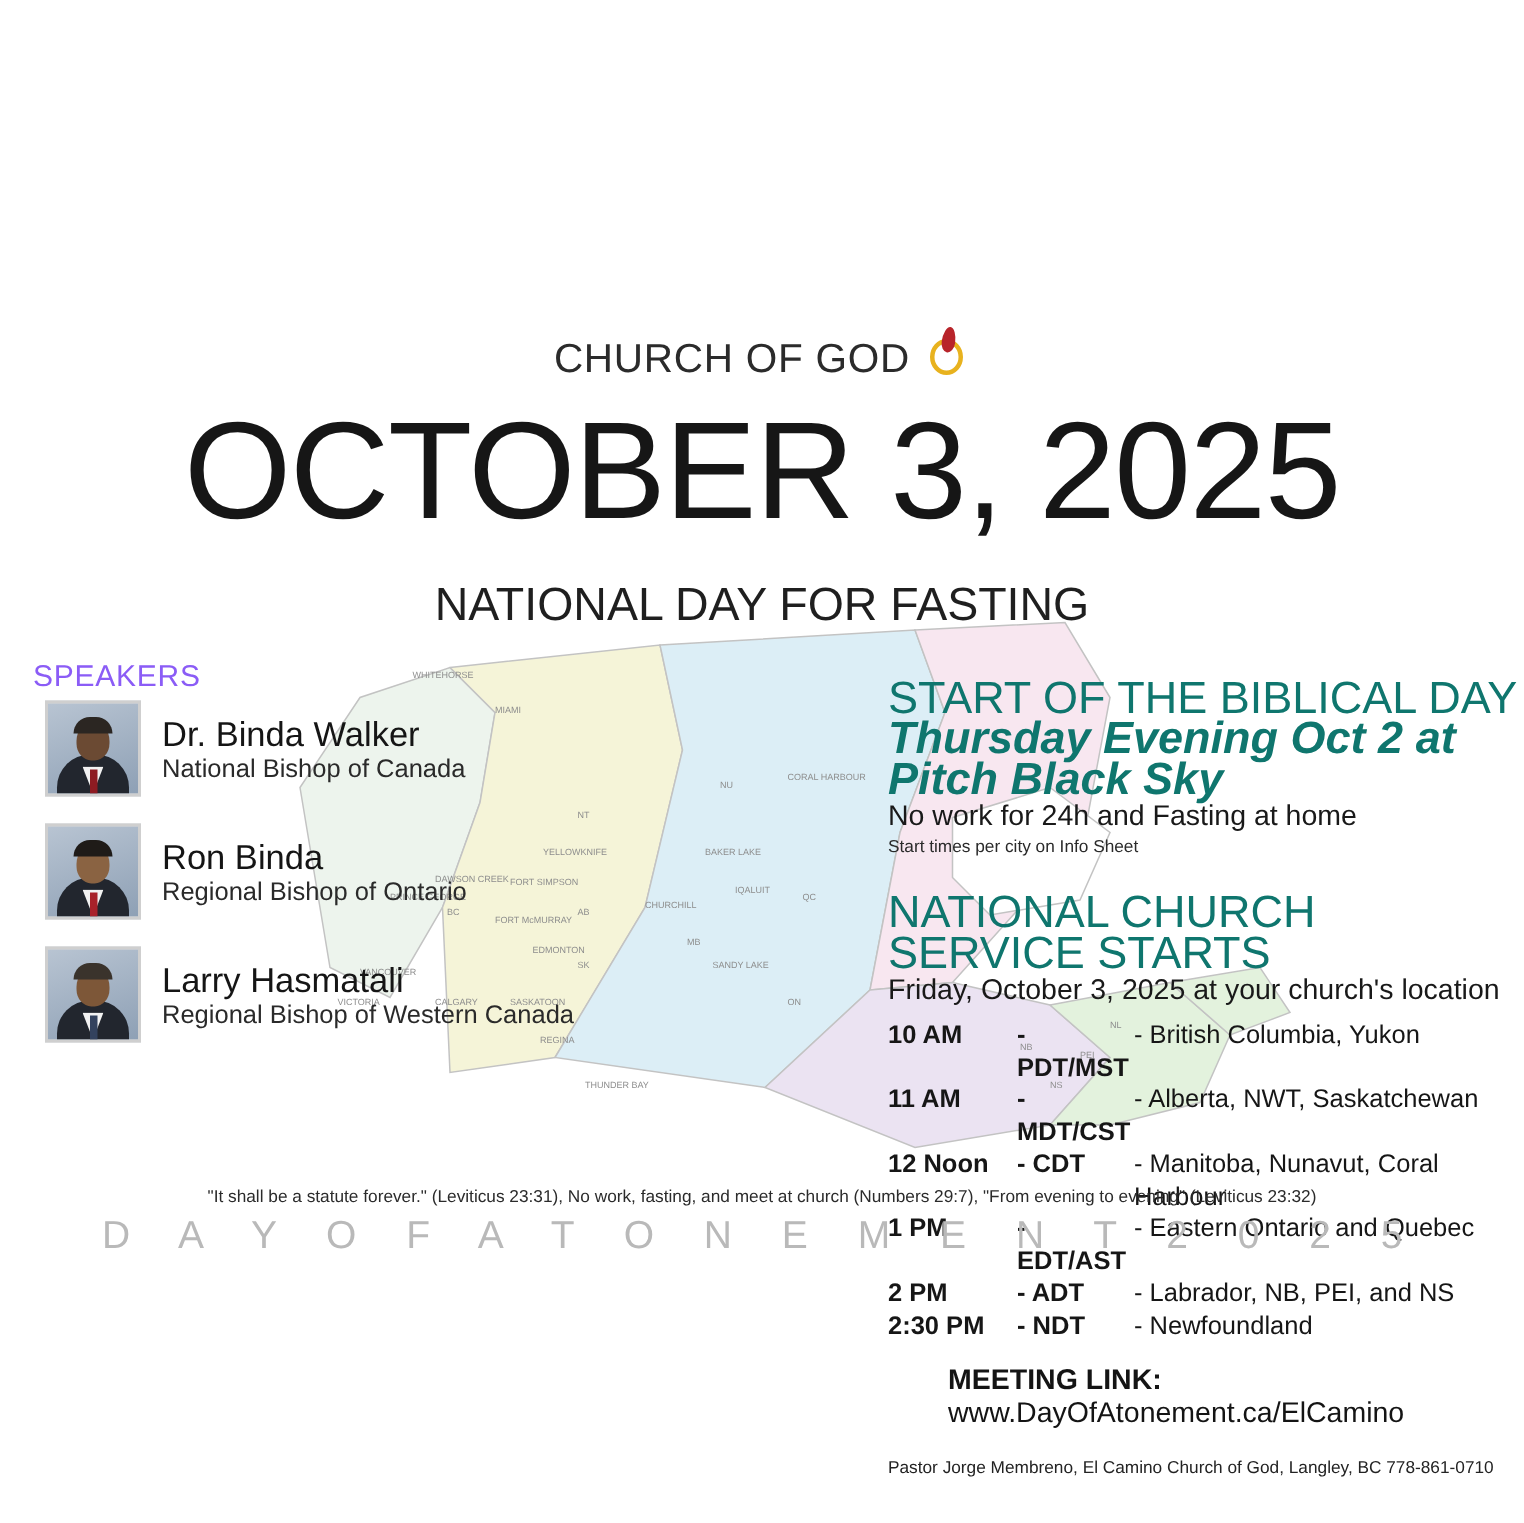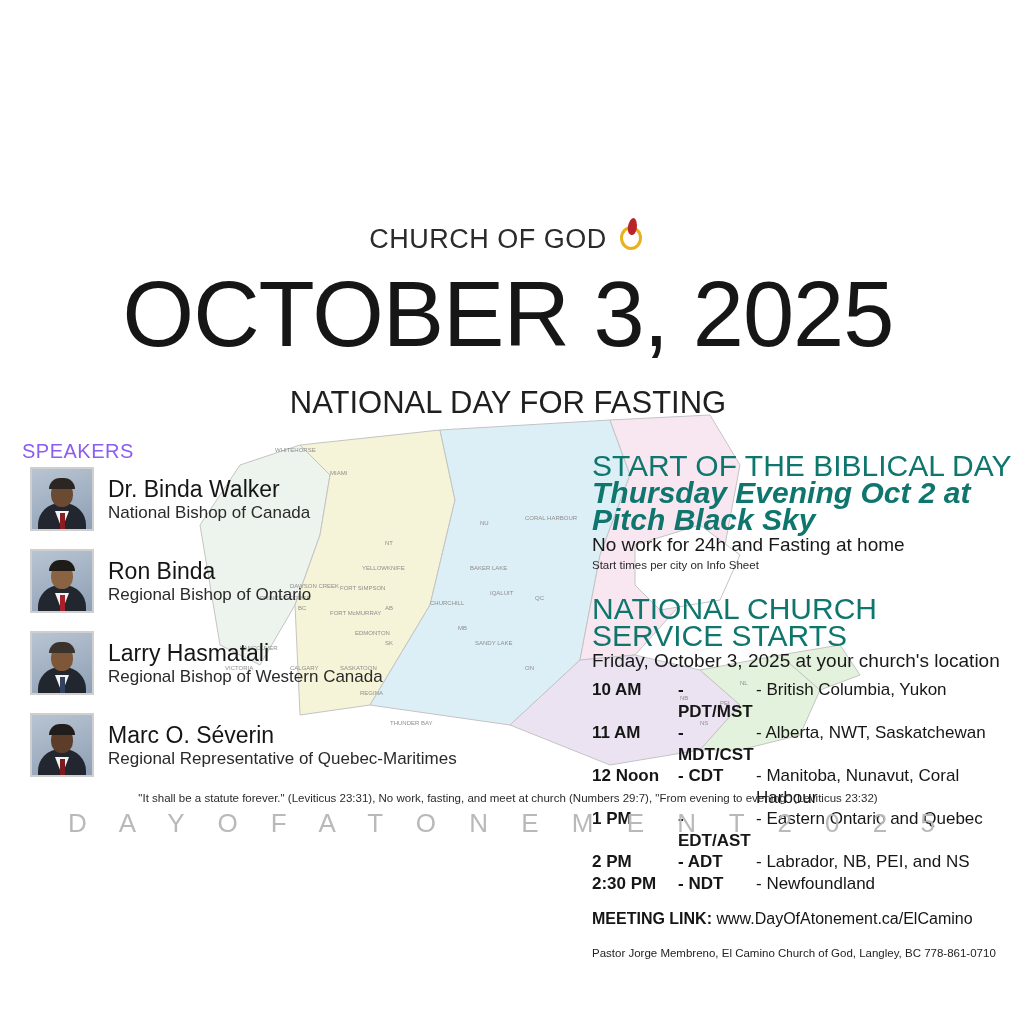--- a/index.html
+++ b/index.html
@@ -114,21 +114,21 @@
   .rh.bold{font-weight:bold;font-style:italic;}
   .r-sub{font-size:19px;color:#191919;line-height:24px;}
   .r-tiny{font-size:11.5px;color:#2a2a2a;line-height:16px;}
 
   .block2{margin-top:22px;}
   .times{margin-top:6px;}
   .trow{display:flex;align-items:baseline;font-size:17px;line-height:21.5px;color:#161616;}
   .tcol1{width:86px;font-weight:bold;}
   .tcol2{width:78px;font-weight:bold;}
   .tcol3{flex:1;}
-  .meeting{margin-top:16px;font-size:16px;color:#141414;}
+  .meeting{margin-top:16px;font-size:19px;color:#141414;margin-left:40px;}
   .meeting .lbl{font-weight:bold;}
   .pastor{font-size:11.5px;color:#232323;margin-top:19px;}
 
   
   .verse{
     position:absolute;left:0;top:792px;width:1016px;text-align:center;
     font-size:11.5px;color:#2b2b2b;
   }
   .footer-band{
     position:absolute;left:0;top:808px;width:1016px;text-align:center;
@@ -236,34 +236,20 @@
           <span class="tie"></span>
           <span class="face"></span>
           <span class="hair"></span>
       </div>
       <div class="spk-text">
         <div class="spk-name">Larry Hasmatali</div>
         <div class="spk-role">Regional Bishop of Western Canada</div>
       </div>
     </div>
 
-    <div class="spk">
-      <div class="spk-photo t4">
-        <span class="bgsky"></span>
-          <span class="suit"></span>
-          <span class="shirt"></span>
-          <span class="tie"></span>
-          <span class="face"></span>
-          <span class="hair"></span>
-      </div>
-      <div class="spk-text">
-        <div class="spk-name">Marc O. Séverin</div>
-        <div class="spk-role">Regional Representative of Quebec-Maritimes</div>
-      </div>
-    </div>
 
   </div>
 
   <div class="right">
     <div class="rh">START OF THE BIBLICAL DAY</div>
     <div class="rh bold">Thursday Evening Oct 2 at Pitch Black Sky</div>
     <div class="r-sub">No work for 24h and Fasting at home</div>
     <div class="r-tiny">Start times per city on Info Sheet</div>
 
     <div class="block2">

